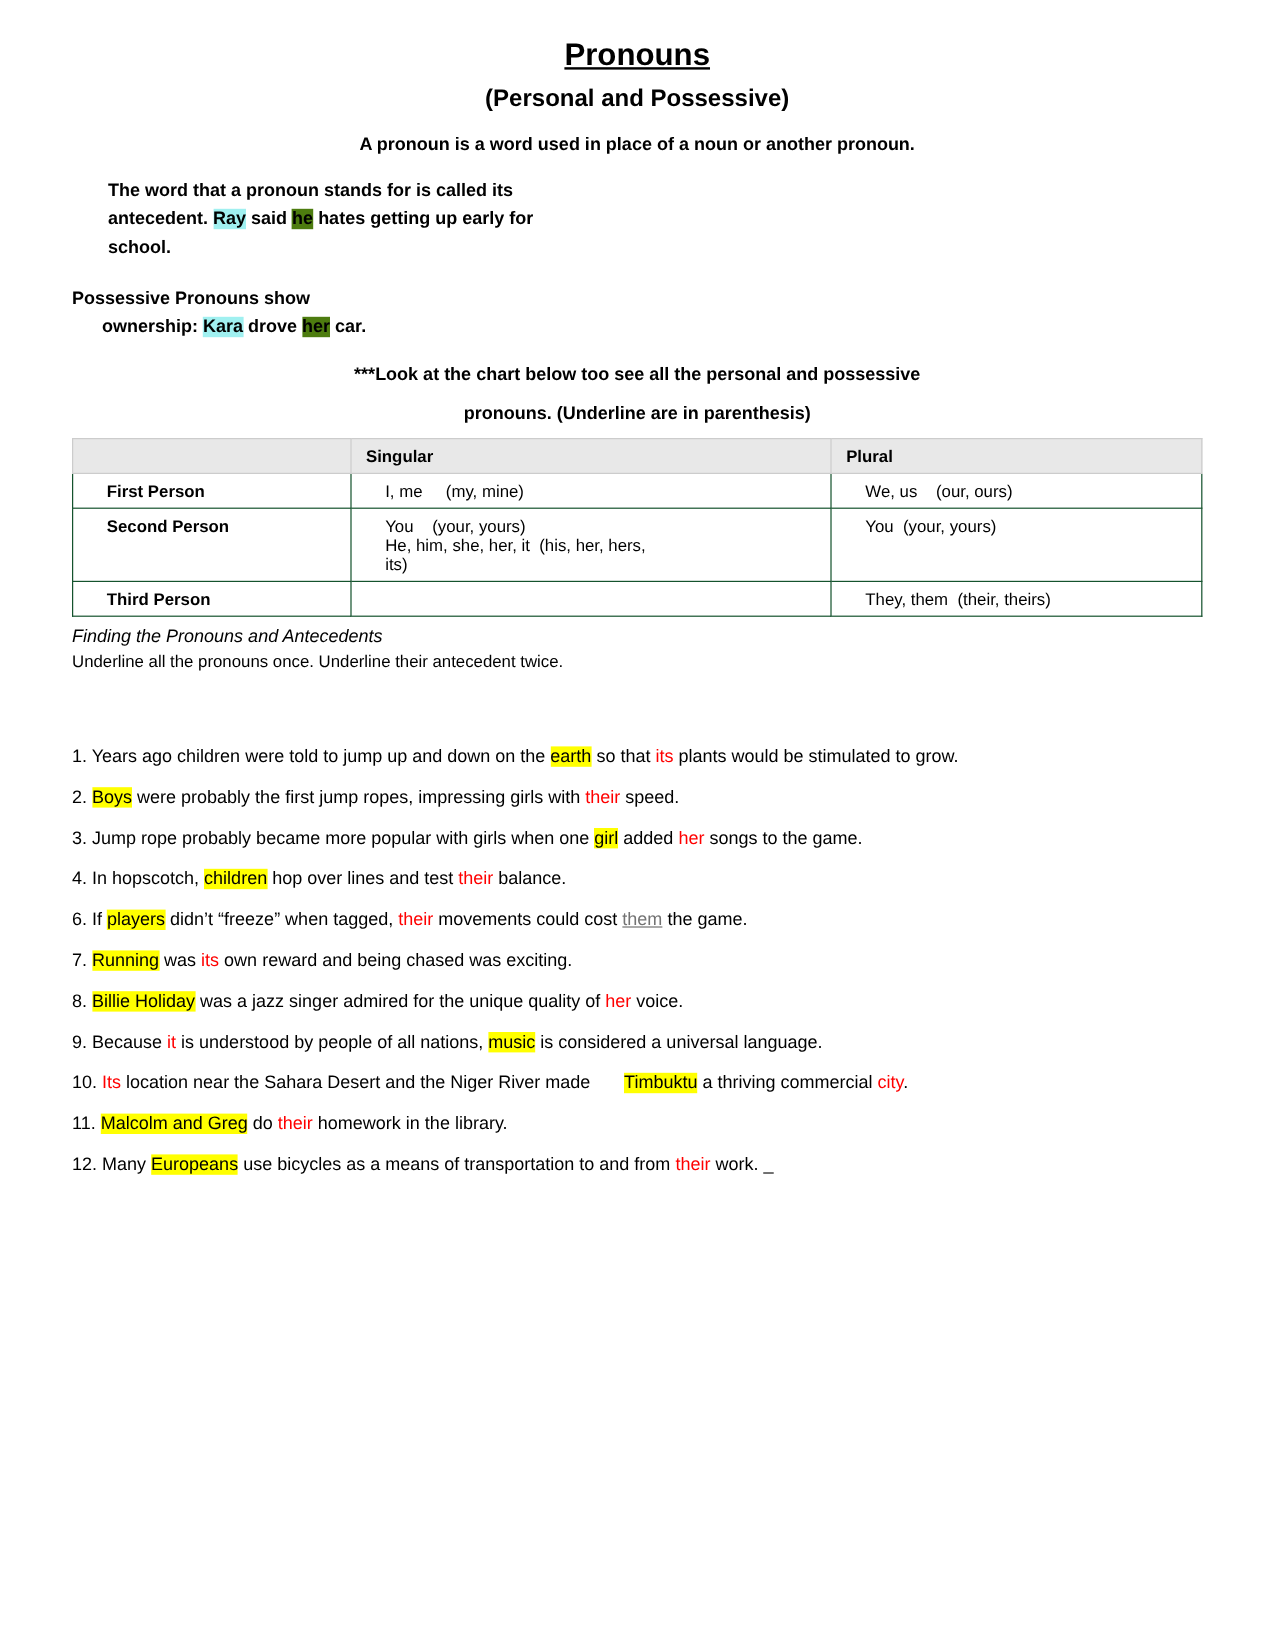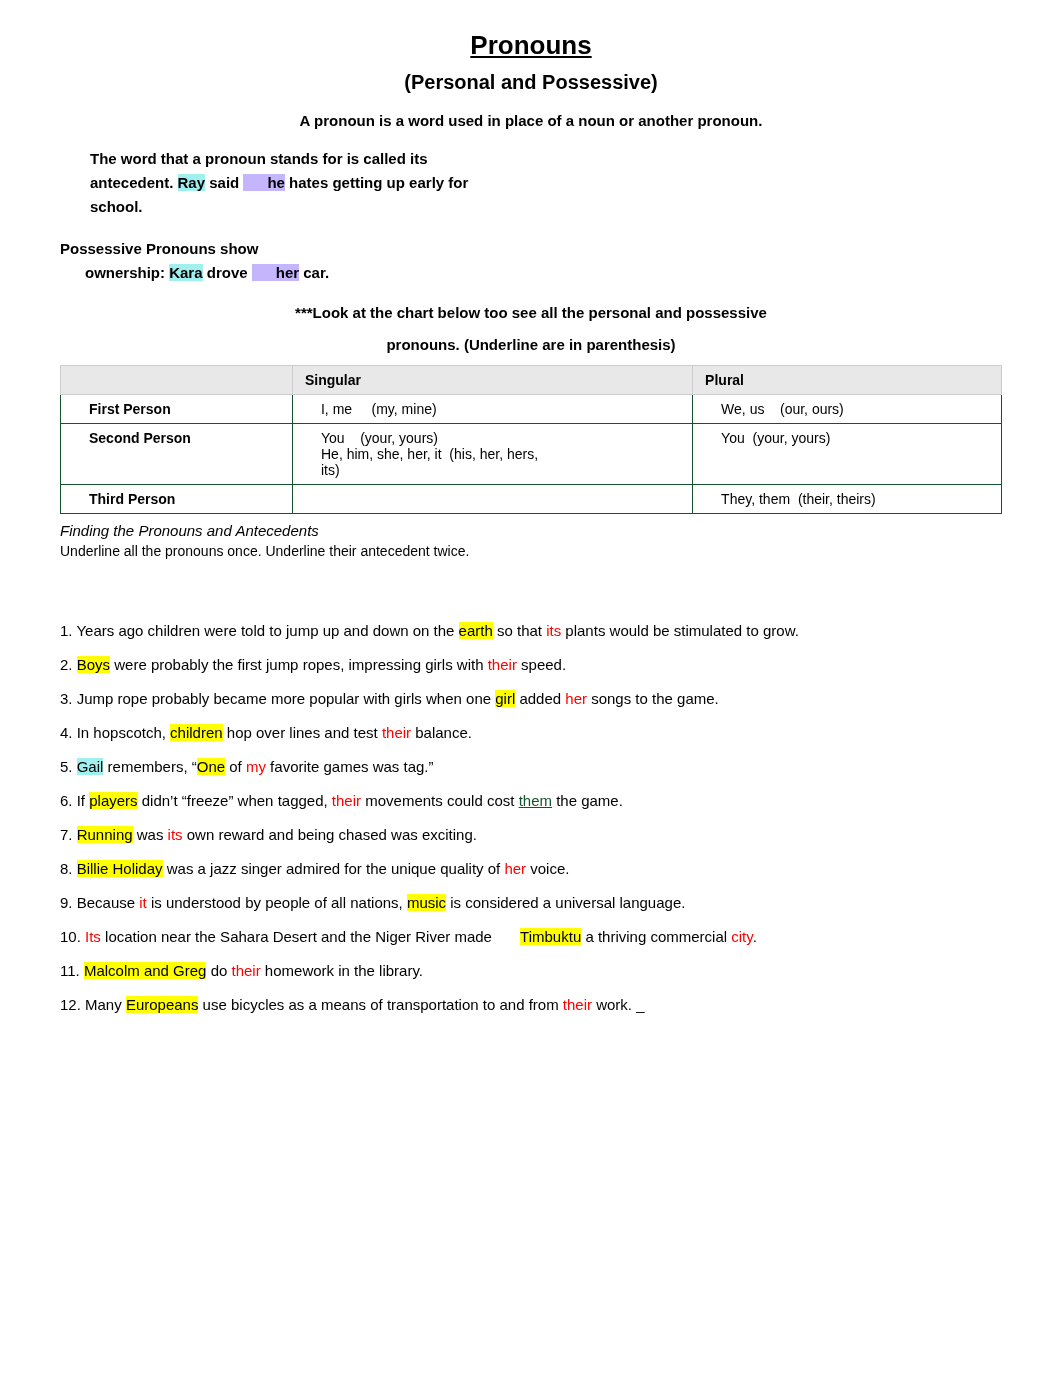--- a/index.html
+++ b/index.html
@@ -88,21 +88,21 @@
     .exercises {
       list-style: none;
       padding: 0;
     }
     .exercise-item {
       margin-bottom: 10px;
       font-size: 15px;
       line-height: 1.6;
     }
     .hl-cyan { background-color: #a0f0f0; }
-    .hl-yellow { background-color: #c4b5fd; padding-left: 24px; }
+    .hl-yellow { background-color: #4d7c0f; }
   </style>
 </head>
 <body>
 
 <h1 class="page-title">Pronouns</h1>
 <div class="subtitle">(Personal and Possessive)</div>
 <div class="intro-line">A pronoun is a word used in place of a noun or another pronoun.</div>
 
 <div class="antecedent-block">
   <span>The word that a pronoun stands for is called its</span><br>
@@ -146,21 +146,20 @@
 </table>
 
 <div class="finding-title">Finding the Pronouns and Antecedents</div>
 <div class="underline-instruction">Underline all the pronouns once.  Underline their antecedent twice.</div>
 
 <ol class="exercises" id="exercises-container">
 <li class="exercise-item"><span>1.  </span><span>Years ago children were told to jump up and down on the </span><span style="background-color: rgb(255, 255, 0);">earth</span><span> so that </span><span style="color: red;">its</span><span> plants would be stimulated to grow.</span></li>
     <li class="exercise-item"><span>2.  </span><span style="background-color: rgb(255, 255, 0);">Boys</span><span> were probably the first jump ropes, impressing girls with </span><span style="color: red;">their</span><span> speed.</span></li>
     <li class="exercise-item"><span>3.  </span><span>Jump rope probably became more popular with girls when one </span><span style="background-color: rgb(255, 255, 0);">girl</span><span> added </span><span style="color: red;">her</span><span> songs to the game.</span></li>
     <li class="exercise-item"><span>4.  </span><span>In hopscotch, </span><span style="background-color: rgb(255, 255, 0);">children</span><span> hop over lines and test </span><span style="color: red;">their</span><span> balance.</span></li>
-    <li class="exercise-item"><span>5.  </span><span style="background-color: rgb(160, 240, 240);">Gail</span><span> remembers, “</span><span style="background-color: rgb(255, 255, 0);">One</span><span> of </span><span style="color: red;">my</span><span> favorite games was tag.”</span></li>
-    <li class="exercise-item"><span>6.  </span><span>If </span><span style="background-color: rgb(255, 255, 0);">players</span><span> didn’t “freeze” when tagged, </span><span style="color: red;">their</span><span> movements could cost </span><span style="color: #14532d; text-decoration: underline;">them</span><span> the game.</span></li>
+    <li class="exercise-item"><span>6.  </span><span>If </span><span style="background-color: rgb(255, 255, 0);">players</span><span> didn’t “freeze” when tagged, </span><span style="color: red;">their</span><span> movements could cost </span><span style="color: #737373; text-decoration: underline;">them</span><span> the game.</span></li>
     <li class="exercise-item"><span>7.  </span><span style="background-color: rgb(255, 255, 0);">Running</span><span> was </span><span style="color: red;">its</span><span> own reward and being chased was exciting.</span></li>
     <li class="exercise-item"><span>8.  </span><span style="background-color: rgb(255, 255, 0);">Billie Holiday</span><span> was a jazz singer admired for the unique quality of </span><span style="color: red;">her</span><span> voice.</span></li>
     <li class="exercise-item"><span>9.  </span><span>Because </span><span style="color: red;">it</span><span> is understood by people of all nations, </span><span style="background-color: rgb(255, 255, 0);">music</span><span> is considered a universal language.</span></li>
     <li class="exercise-item"><span>10.  </span><span style="color: red;">Its</span><span> location near the Sahara Desert and the Niger River made </span><span style="background-color: rgb(255, 255, 0); margin-left: 24px;">Timbuktu</span><span> a thriving commercial </span><span style="color: red;">city</span><span>.</span></li>
     <li class="exercise-item"><span>11.  </span><span style="background-color: rgb(255, 255, 0);">Malcolm and Greg</span><span> do </span><span style="color: red;">their</span><span> homework in the library.</span></li>
     <li class="exercise-item"><span>12.  </span><span>Many </span><span style="background-color: rgb(255, 255, 0);">Europeans</span><span> use bicycles as a means of transportation to and from </span><span style="color: red;">their</span><span> work. _</span></li>
   </ol>
 
 </body></html>

